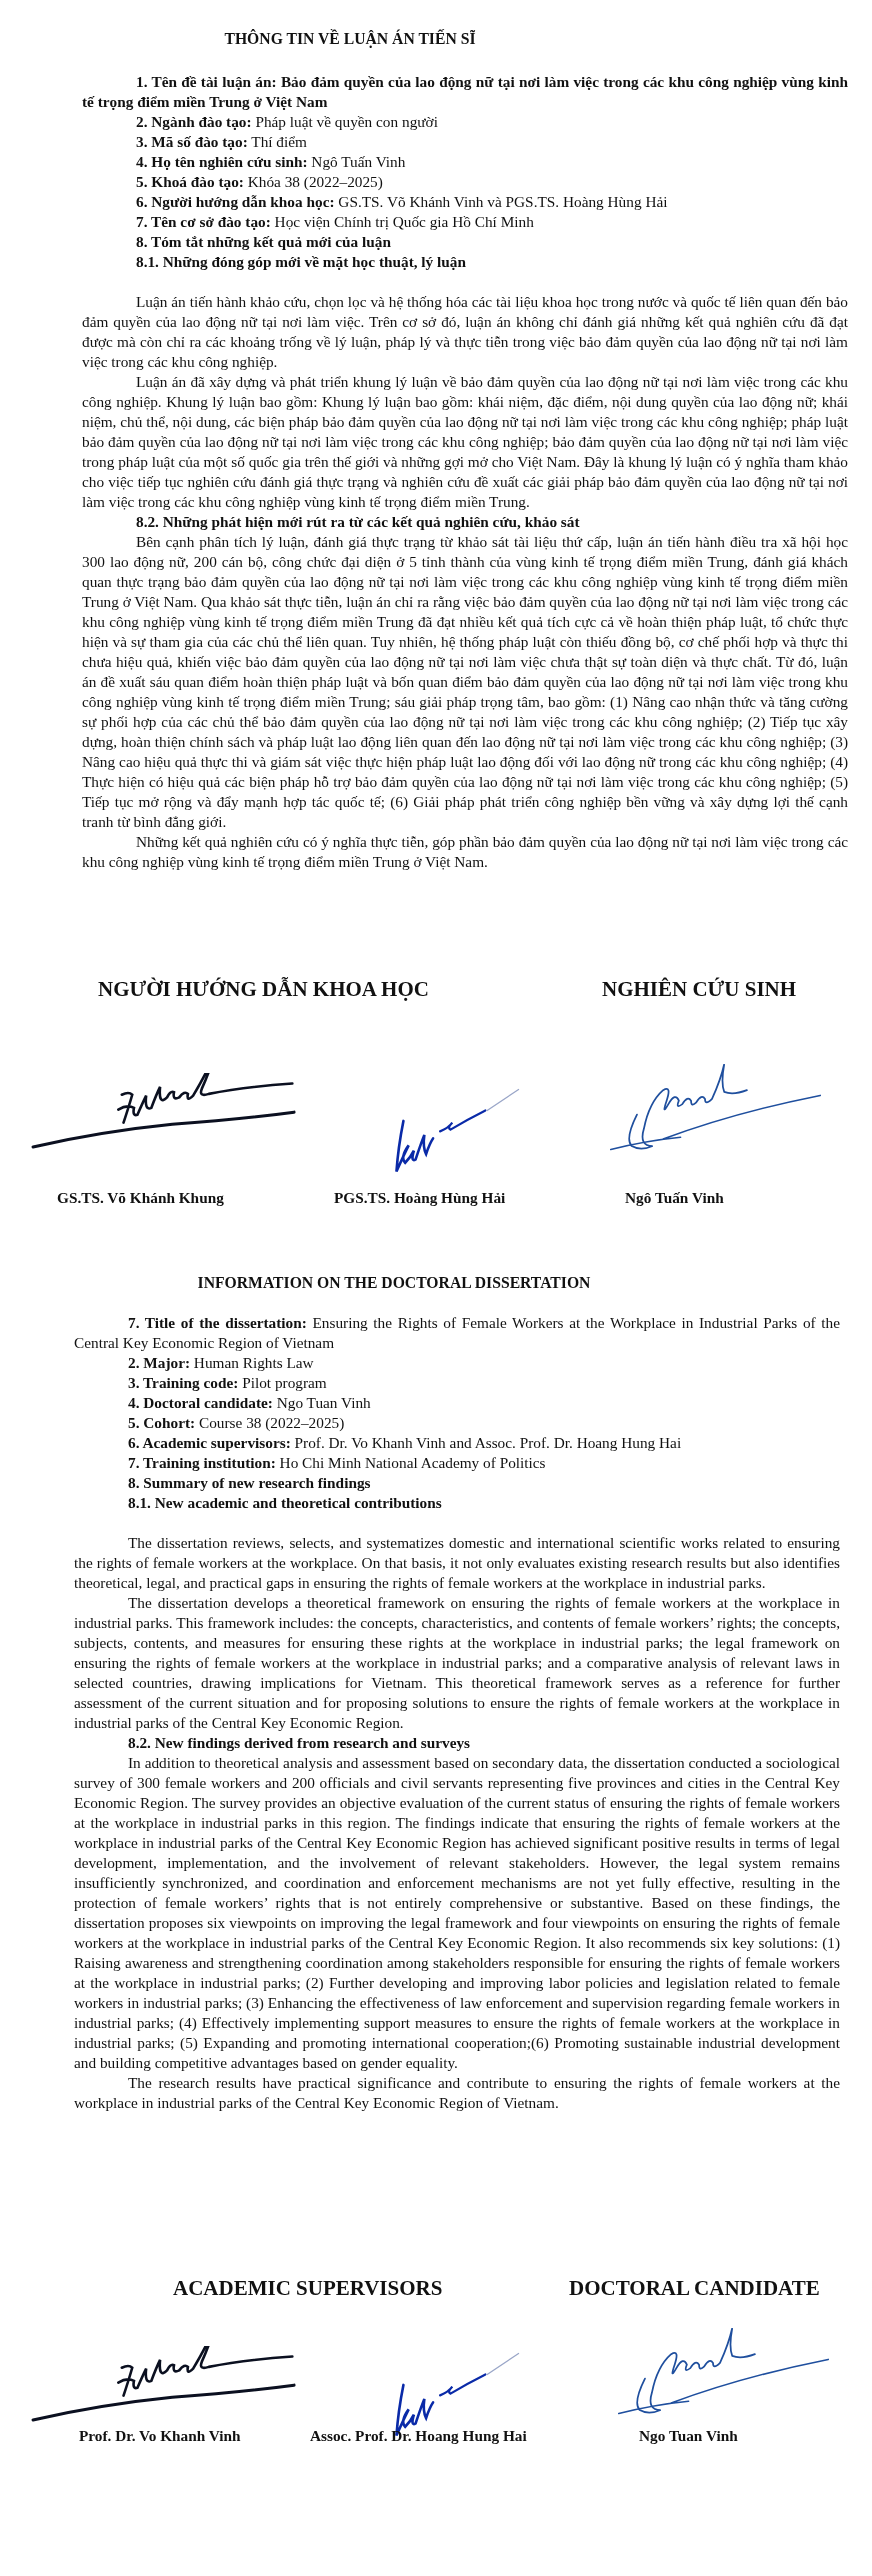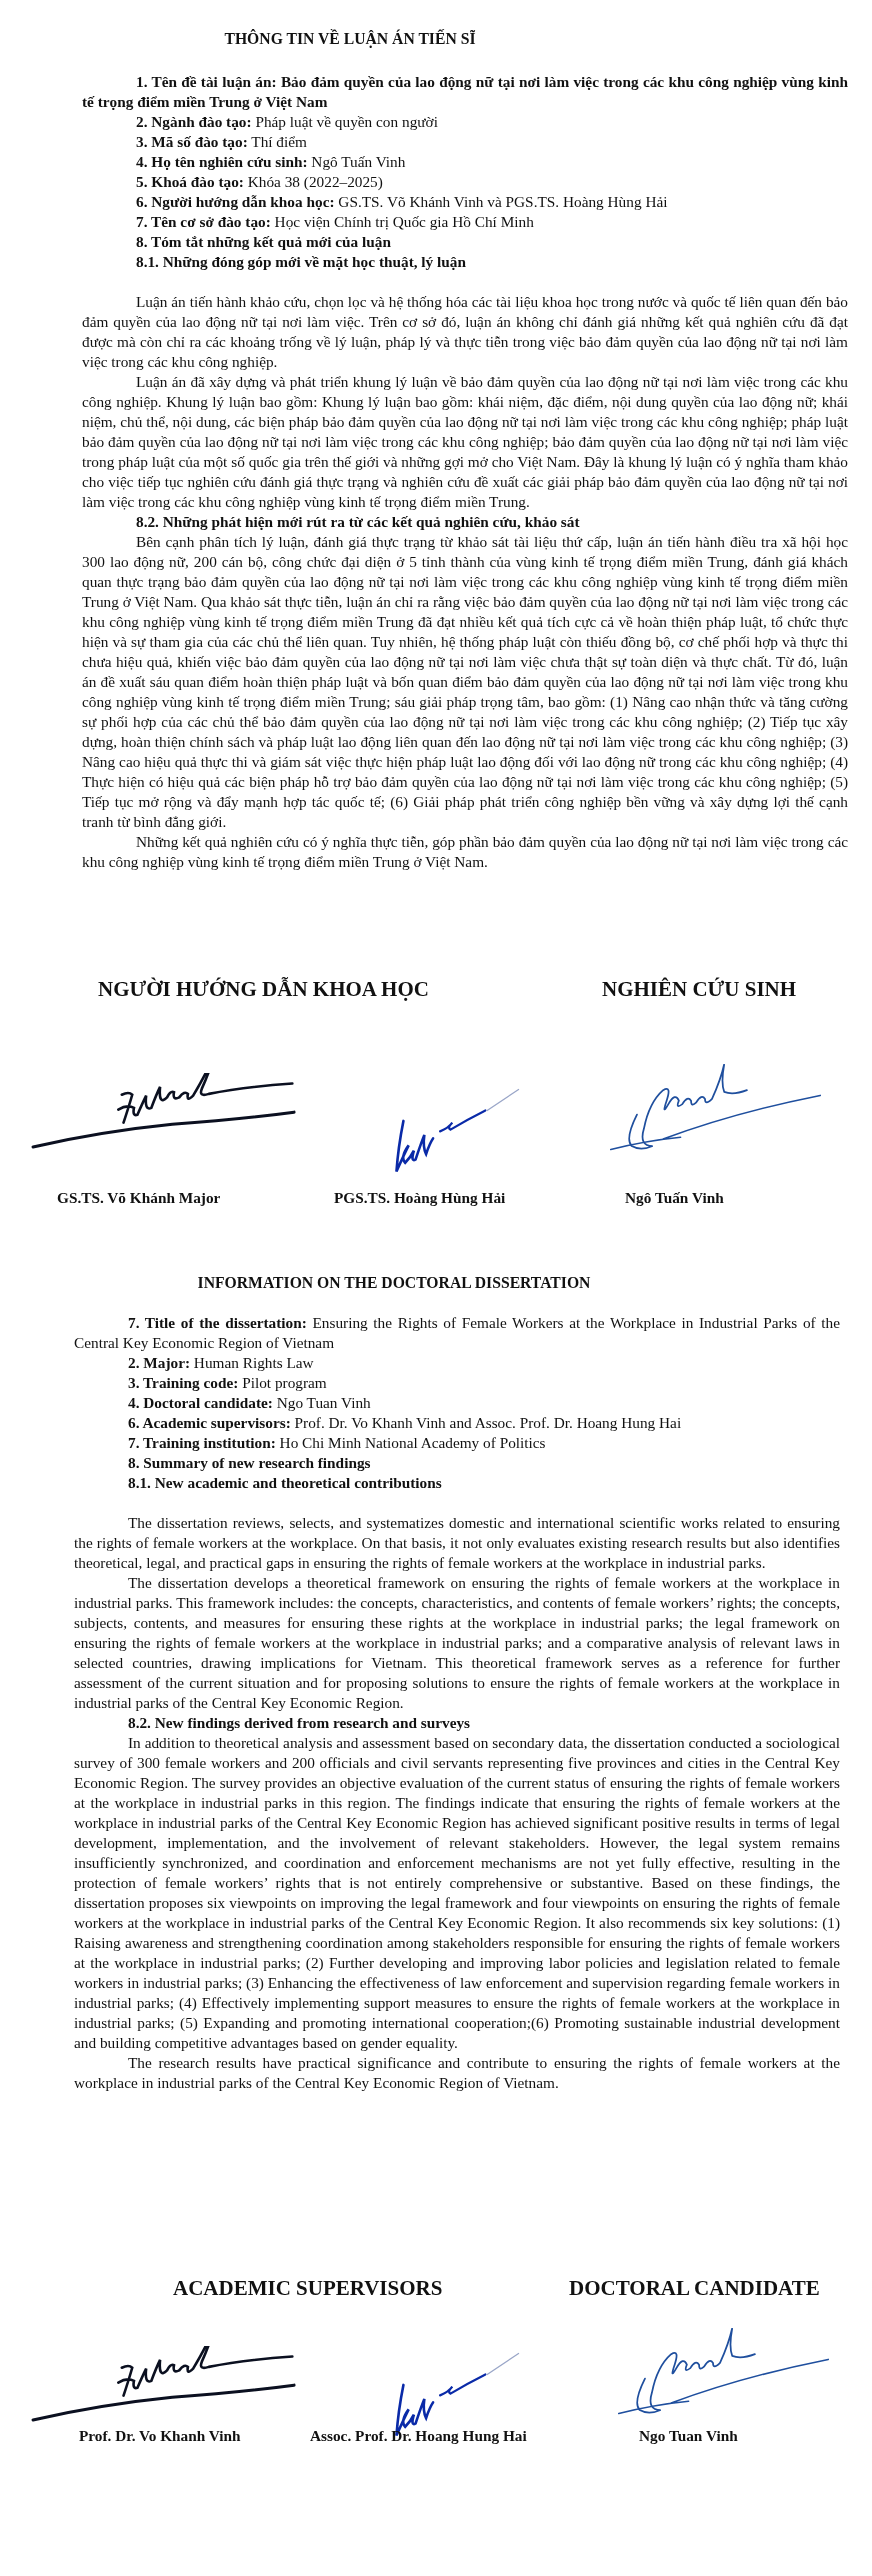--- a/index.html
+++ b/index.html
@@ -54,31 +54,32 @@
   <path d="M28,40 q-6,30 -8,58 q8,-18 14,-30 q-10,14 -4,20 q6,-6 10,-14 q-4,14 2,10 q6,-18 10,-28 q-2,14 2,22 q4,-12 8,-18" fill="none" stroke="#0a2aa8" stroke-width="3" stroke-linecap="round"></path>
   <path d="M70,52 q10,-4 14,-10 q-6,6 -2,8 q20,-12 40,-22" fill="none" stroke="#0a2aa8" stroke-width="2.5" stroke-linecap="round"></path>
   <path d="M124,28 l36,-24" fill="none" stroke="#9aa6c8" stroke-width="1.5" stroke-linecap="round"></path>
 </svg>
 
 <svg class="sig" style="top:1064px; left:602px;" width="227" height="96" viewBox="0 0 260 110">
   <path d="M40,58 q-14,28 -6,36 q10,6 24,0 q-16,0 -10,-20 q6,-30 22,-44 q10,-6 4,12 q-6,18 2,4 q8,-14 12,-4 q-4,10 4,4 q6,-10 10,-4 q0,8 6,2 q6,-10 10,-4 q0,8 8,0 q10,-22 14,-40 q-4,22 0,32 q10,4 26,-2" fill="none" stroke="#1f4f9e" stroke-width="2" stroke-linecap="round"></path>
   <path d="M10,98 q40,-10 80,-14 M70,86 q80,-30 180,-50" fill="none" stroke="#1f4f9e" stroke-width="1.8" stroke-linecap="round"></path>
 </svg>
 
-<div class="sig-name" style="top:1189px; left:57px;">GS.TS. Võ Khánh Major</div>
+<div class="sig-name" style="top:1189px; left:57px;">GS.TS. Võ Khánh Khung</div>
 <div class="sig-name" style="top:1189px; left:334px;">PGS.TS. Hoàng Hùng Hải</div>
 <div class="sig-name" style="top:1189px; left:625px;">Ngô Tuấn Vinh</div>
 
 <div class="doc-title" style="top:1274px;margin-left:44px;">INFORMATION ON THE DOCTORAL DISSERTATION</div>
 
 <div class="block en" style="top:1313px;">
   <div class="item"><b>7. Title of the dissertation:</b><span> Ensuring the Rights of Female Workers at the Workplace in Industrial Parks of the Central Key Economic Region of Vietnam</span></div>
   <div class="item"><b>2. Major:</b><span> Human Rights Law</span></div>
   <div class="item"><b>3. Training code:</b><span> Pilot program</span></div>
   <div class="item"><b>4. Doctoral candidate:</b><span> Ngo Tuan Vinh</span></div>
+  <div class="item"><b>5. Cohort:</b><span> Course 38 (2022–2025)</span></div>
   <div class="item"><b>6. Academic supervisors:</b><span> Prof. Dr. Vo Khanh Vinh and Assoc. Prof. Dr. Hoang Hung Hai</span></div>
   <div class="item"><b>7. Training institution:</b><span> Ho Chi Minh National Academy of Politics</span></div>
   <div class="item"><b>8. Summary of new research findings</b></div>
   <div class="heading">8.1. New academic and theoretical contributions</div>
   <div class="spacer"></div>
   <div class="para">The dissertation reviews, selects, and systematizes domestic and international scientific works related to ensuring the rights of female workers at the workplace. On that basis, it not only evaluates existing research results but also identifies theoretical, legal, and practical gaps in ensuring the rights of female workers at the workplace in industrial parks.</div>
   <div class="para">The dissertation develops a theoretical framework on ensuring the rights of female workers at the workplace in industrial parks. This framework includes: the concepts, characteristics, and contents of female workers’ rights; the concepts, subjects, contents, and measures for ensuring these rights at the workplace in industrial parks; the legal framework on ensuring the rights of female workers at the workplace in industrial parks; and a comparative analysis of relevant laws in selected countries, drawing implications for Vietnam. This theoretical framework serves as a reference for further assessment of the current situation and for proposing solutions to ensure the rights of female workers at the workplace in industrial parks of the Central Key Economic Region.</div>
   <div class="heading">8.2. New findings derived from research and surveys</div>
   <div class="para">In addition to theoretical analysis and assessment based on secondary data, the dissertation conducted a sociological survey of 300 female workers and 200 officials and civil servants representing five provinces and cities in the Central Key Economic Region. The survey provides an objective evaluation of the current status of ensuring the rights of female workers at the workplace in industrial parks in this region. The findings indicate that ensuring the rights of female workers at the workplace in industrial parks of the Central Key Economic Region has achieved significant positive results in terms of legal development, implementation, and the involvement of relevant stakeholders. However, the legal system remains insufficiently synchronized, and coordination and enforcement mechanisms are not yet fully effective, resulting in the protection of female workers’ rights that is not entirely comprehensive or substantive. Based on these findings, the dissertation proposes six viewpoints on improving the legal framework and four viewpoints on ensuring the rights of female workers at the workplace in industrial parks of the Central Key Economic Region. It also recommends six key solutions: (1) Raising awareness and strengthening coordination among stakeholders responsible for ensuring the rights of female workers at the workplace in industrial parks; (2) Further developing and improving labor policies and legislation related to female workers in industrial parks; (3) Enhancing the effectiveness of law enforcement and supervision regarding female workers in industrial parks; (4) Effectively implementing support measures to ensure the rights of female workers at the workplace in industrial parks; (5) Expanding and promoting international cooperation;(6) Promoting sustainable industrial development and building competitive advantages based on gender equality.</div>
   <div class="para">The research results have practical significance and contribute to ensuring the rights of female workers at the workplace in industrial parks of the Central Key Economic Region of Vietnam.</div>

